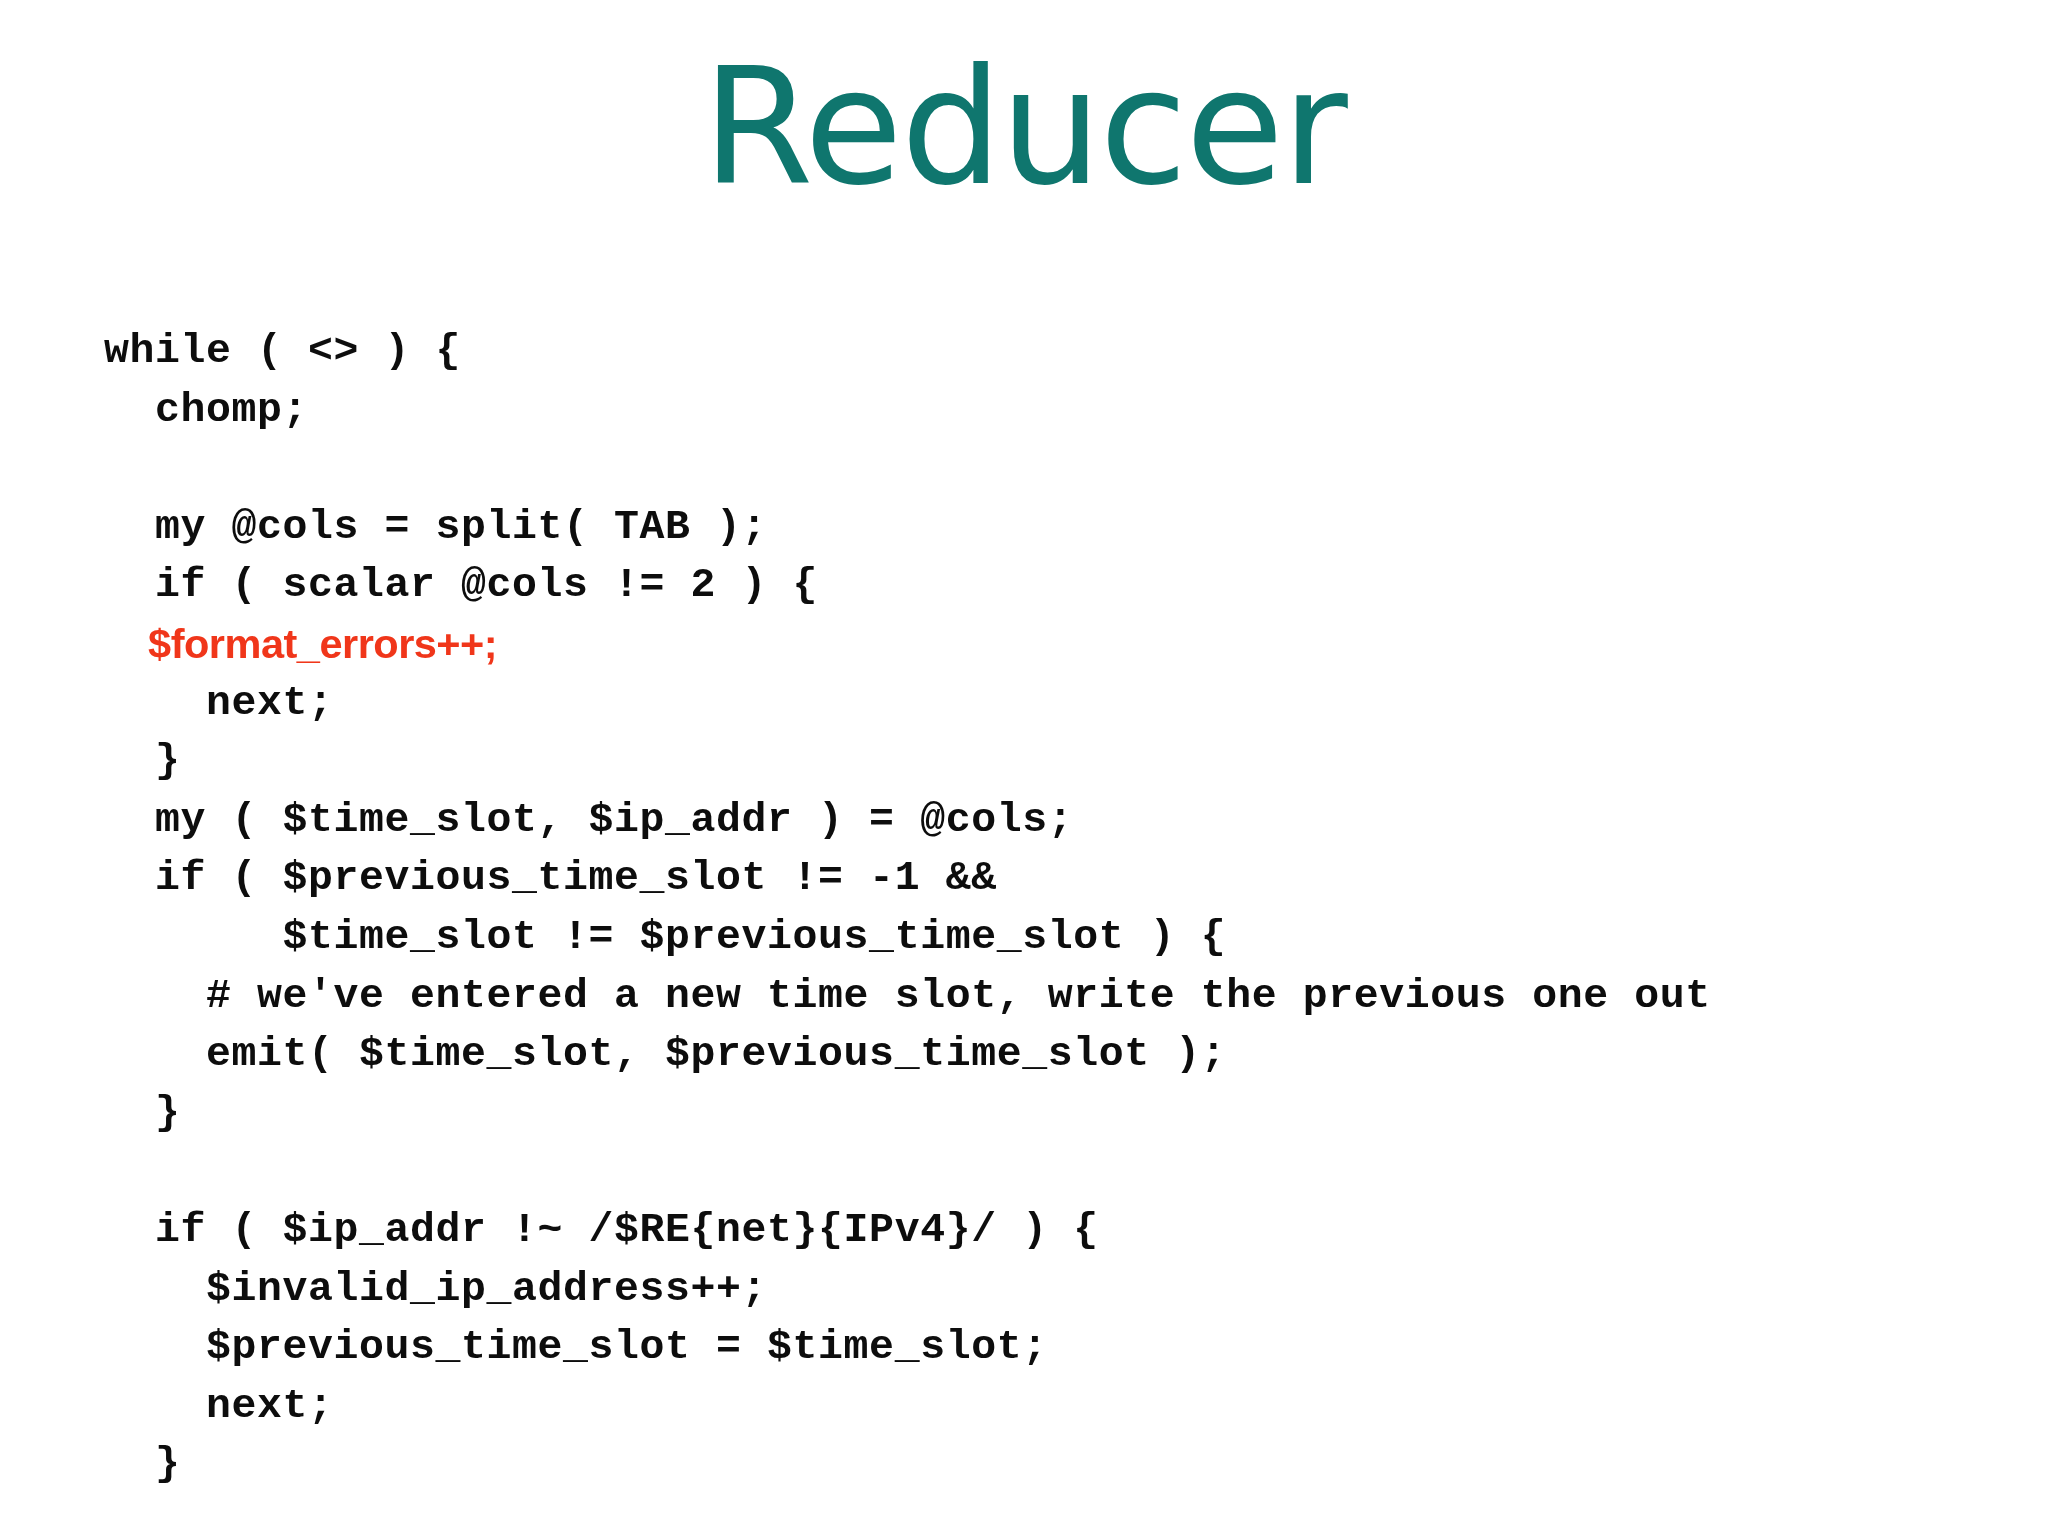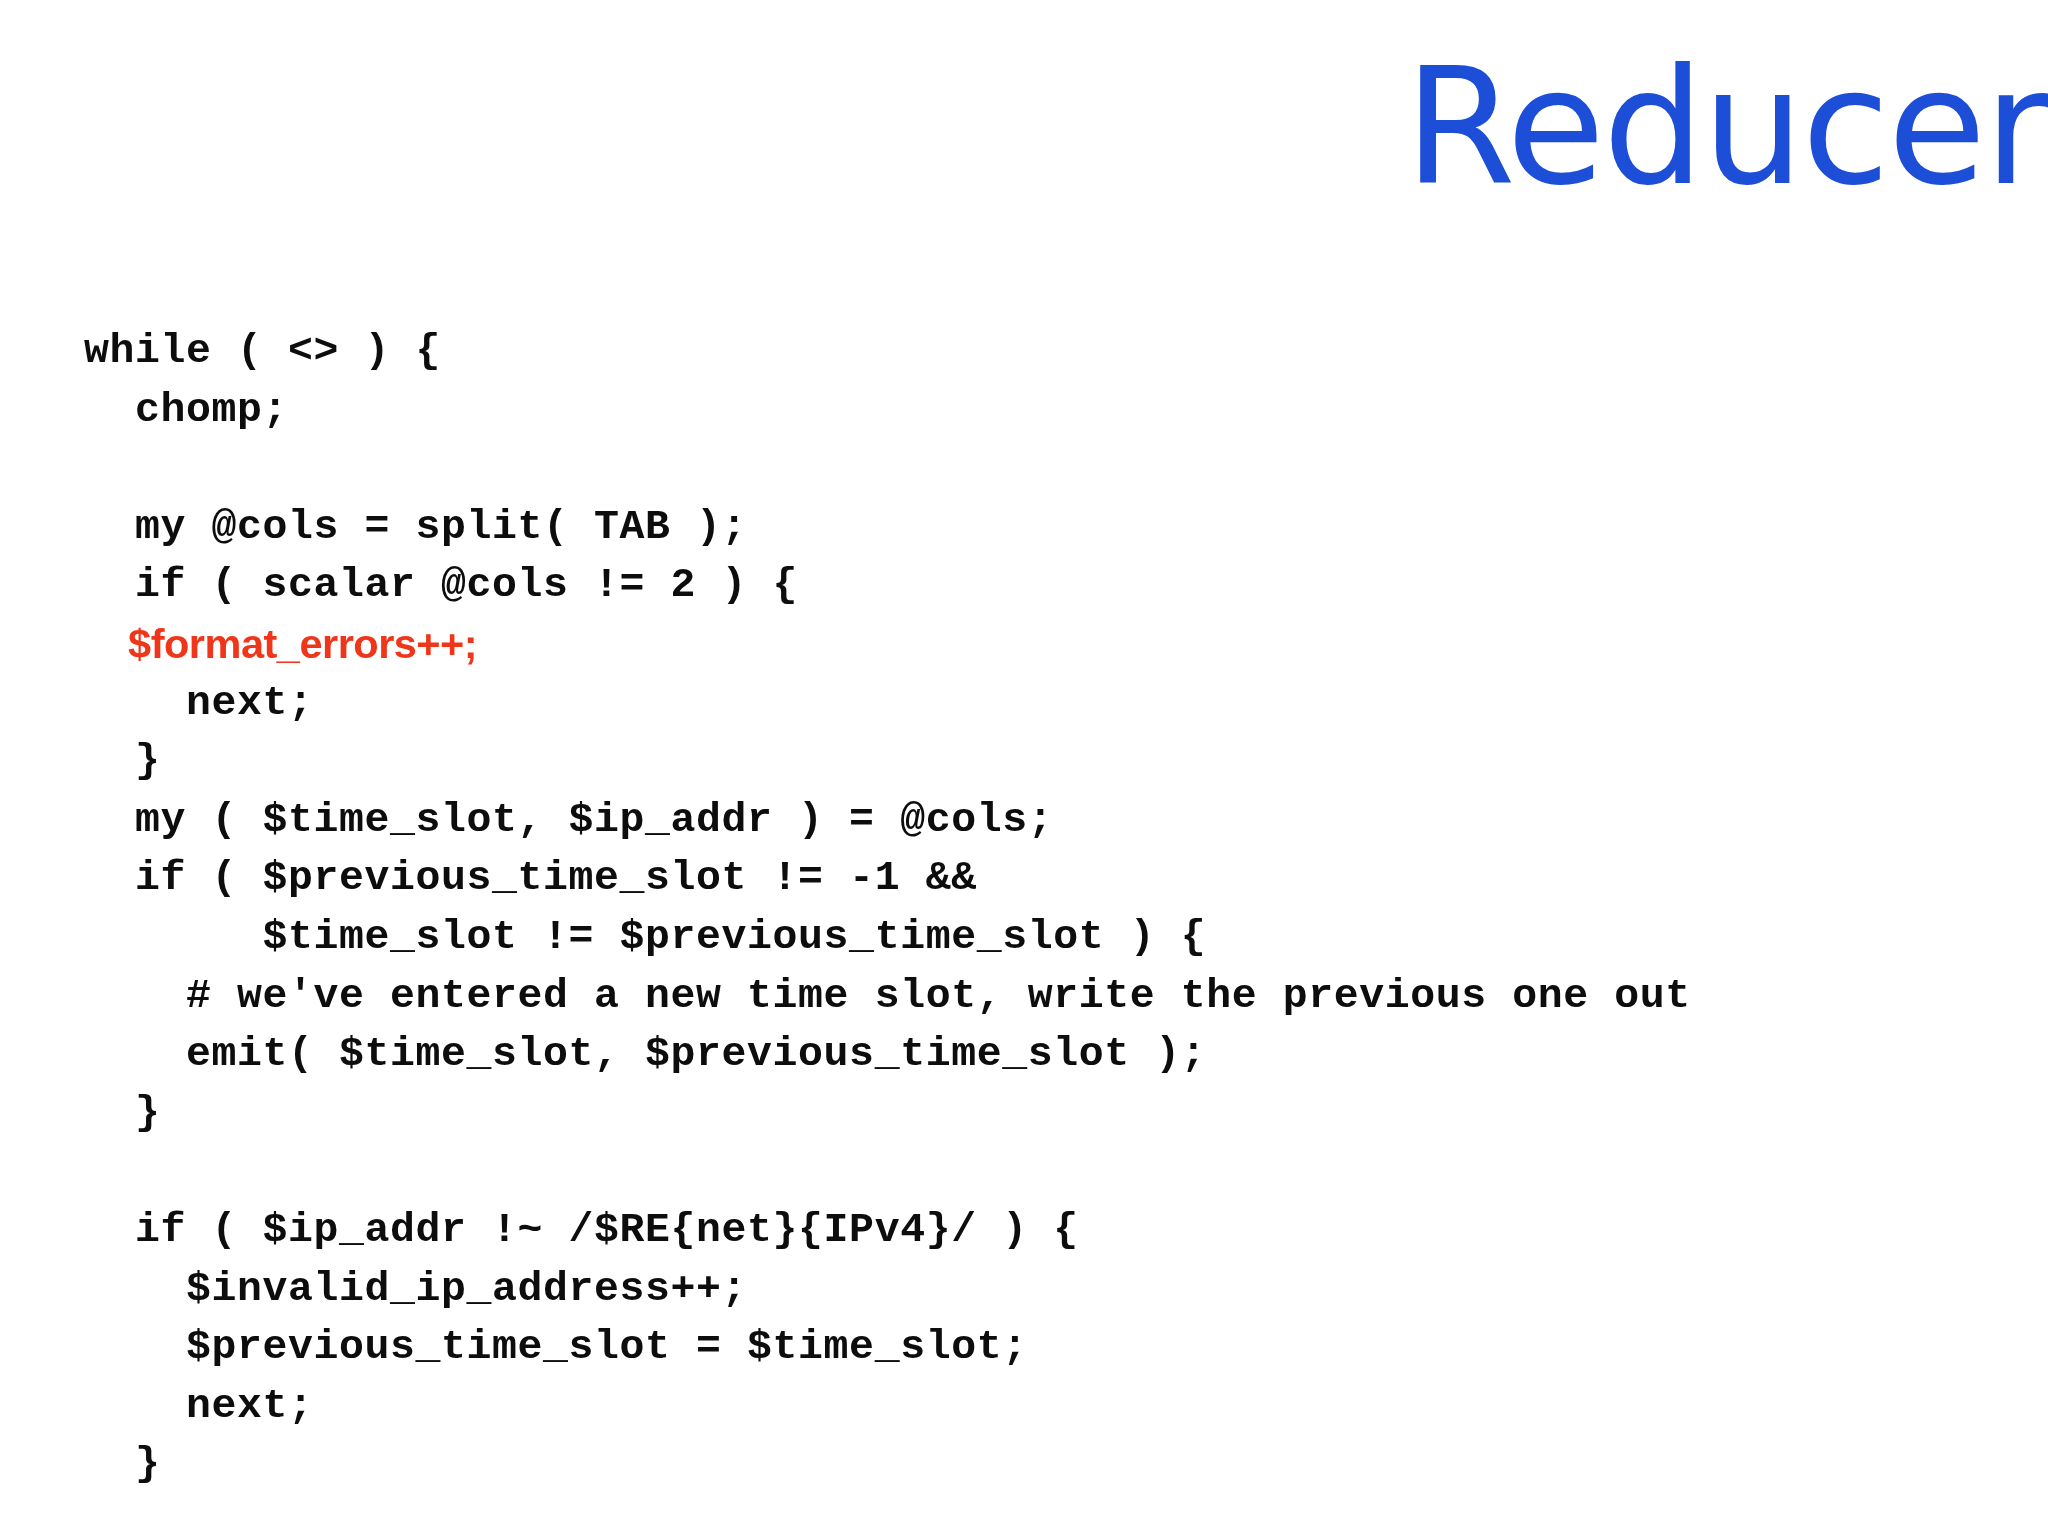--- a/index.html
+++ b/index.html
@@ -18,46 +18,47 @@
     width: 2048px;
     height: 1536px;
     background: #ffffff;
     box-sizing: border-box;
   }
   .slide-title {
     position: absolute;
     top: 48px;
     left: 0;
     width: 2048px;
-    text-align: right;
+    text-align: center;
     font-family: "DejaVu Sans", sans-serif;
     font-weight: 400;
     font-size: 160px;
     line-height: 1.0;
     letter-spacing: -2px;
-    color: #1d4ed8;
+    color: #0f766e;
     white-space: pre;
   }
   .code-block {
     position: absolute;
     left: 84px;
     top: 322px;
     width: 1950px;
     font-family: "Liberation Mono", "DejaVu Sans Mono", monospace;
     font-weight: bold;
     font-size: 41.5px;
     line-height: 58.6px;
     color: #0d0d0d;
     white-space: pre;
     letter-spacing: 0.6px;
   }
   .code-line {
     display: block;
     height: 58.6px;
     white-space: pre;
+    margin-left: 20px;
   }
   .code-line.blank {
     height: 58.6px;
   }
   .code-line.hl {
     color: #f0361a;
     font-family: Liberation Sans, sans-serif;
     font-weight: bold;
     letter-spacing: -0.5px;
   }

